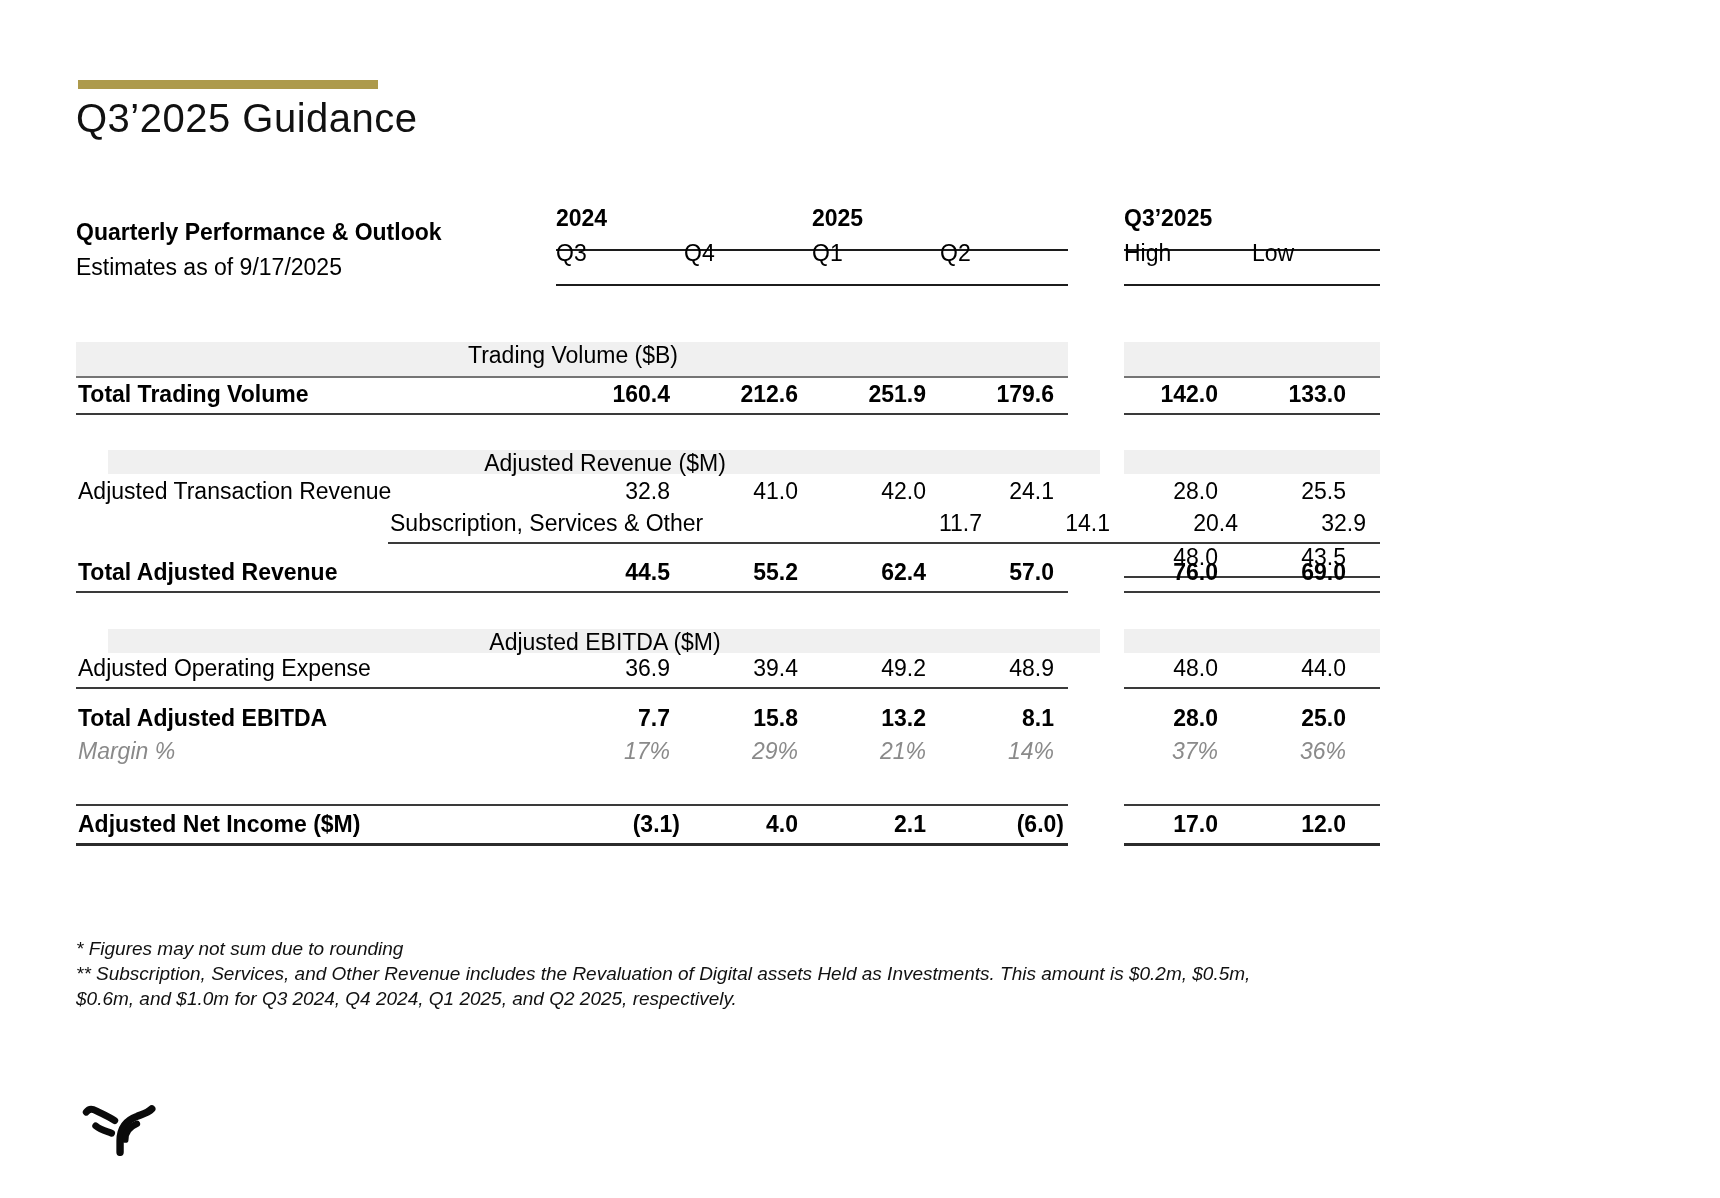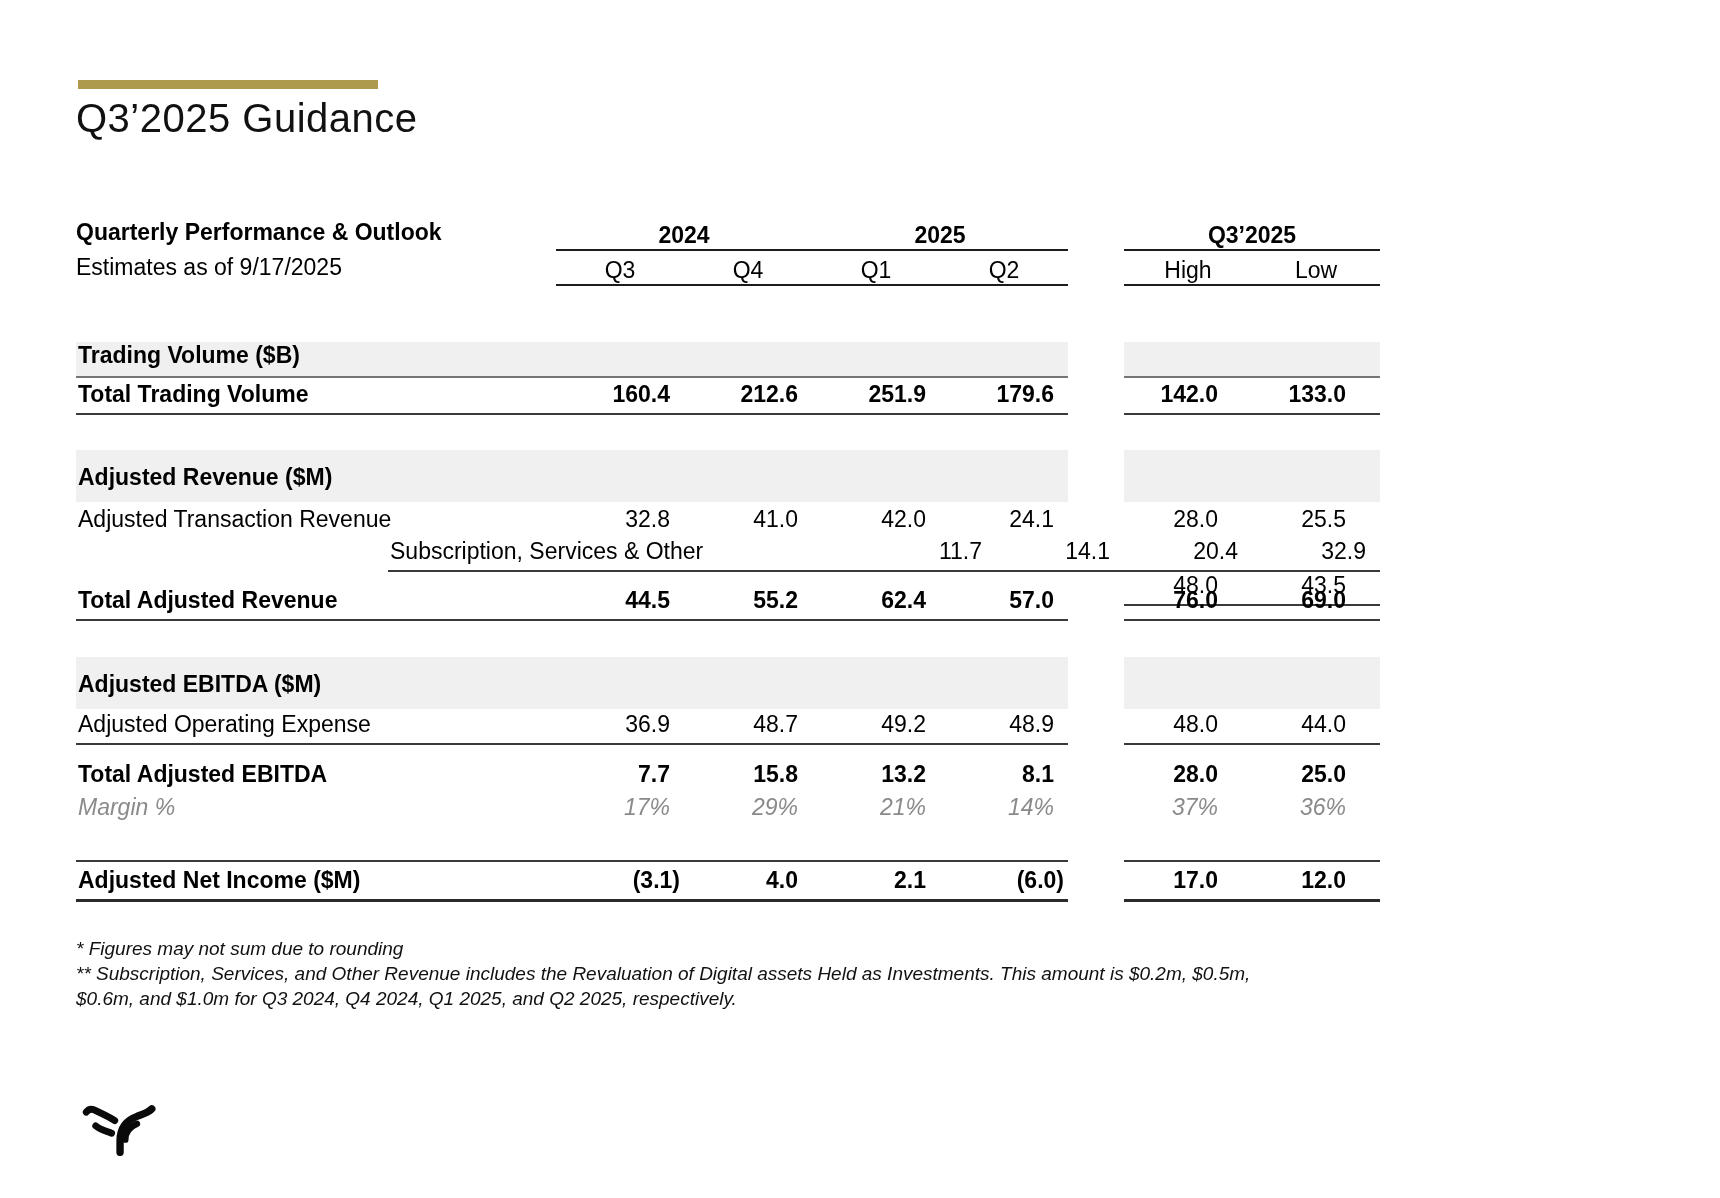--- a/index.html
+++ b/index.html
@@ -18,45 +18,45 @@
   .row, .hrow { display: flex; align-items: flex-end; }
 
   .bmain  { width: 992px; display: grid; grid-template-columns: 480px repeat(4, 128px); align-items: end; height: 100%; }
   .bguide { width: 256px; display: grid; grid-template-columns: repeat(2, 128px); align-items: end; height: 100%; }
   .gapcol { width: 56px; height: 100%; }
 
   .hlabel { width: 480px; height: 100%; display: flex; align-items: flex-end; padding-bottom: 5px; }
   .hvals  { width: 512px; height: 100%; display: flex; align-items: flex-end; }
   .hguide { width: 256px; height: 100%; display: flex; align-items: flex-end; }
   .bline  { border-bottom: 2px solid #1c1c1c; }
-  .hcell  { text-align: center; padding-bottom: 0; }
+  .hcell  { padding-bottom: 17px; }
   .hc256  { width: 256px; } .hc128 { width: 128px; }
 
   .h-r1 { height: 33px; } .h-r2 { height: 35px; }
   .note-row { height: 32px; display: flex; align-items: flex-end; font-style: italic; font-size: 18px; color: #111; }
 
   .lbl { text-align: left; padding: 0 0 5px 2px; white-space: nowrap; }
   .val { text-align: right; padding: 0 14px 5px 0; }
   .bguide .val { padding-right: 34px; }
   .neg { margin-right: -10px; }
 
   .band { }
   .band .bmain, .band .bguide { background: #f0f0f0; }
-  .band .slabel { grid-column: 1 / span 5; padding: 0 0 11px 2px; font-weight: 700; }
+  .band .slabel { grid-column: 1 / span 5; padding: 0 0 11px 2px; font-weight: 400; text-align: center; }
   .band.u .bmain, .band.u .bguide { border-bottom: 2px solid #757575; }
 
   .u .bmain, .u .bguide { border-bottom: 2px solid #3a3a3a; }
   .topline .bmain, .topline .bguide { border-top: 2px solid #3a3a3a; }
   .u2 .bmain, .u2 .bguide { border-bottom: 3px solid #2b2b2b; }
 
   .bold { font-weight: 700; }
   .muted-row { color: #8a8a8a; font-style: italic; }
 
   .rh-band  { height: 36px; }
-  .rh-band2 { height: 52px; }
+  .rh-band2 { height: 24px; margin-left: 32px; }
   .rh-row   { height: 36px; }
   .rh-row35 { height: 35px; flex-direction: column; }
   .rh-trow  { height: 37px; }
   .rh-trow36{ height: 48px; }
   .rh-marg  { height: 33px; }
   .rh-net   { height: 42px; }
 
   .sp56 { height: 56px; } .sp35 { height: 35px; } .sp36 { height: 36px; } .sp34 { height: 34px; }
 
   .footnotes {
@@ -190,21 +190,21 @@
         <div class="slabel">Adjusted EBITDA ($M)</div>
       </div>
     <div class="gapcol"></div>
     <div class="bguide"></div>
   </div>
 
   <div class="row u rh-row">
     <div class="bmain">
       <div class="lbl">Adjusted Operating Expense</div>
       <div class="val">36.9</div>
-      <div class="val">48.7</div>
+      <div class="val">39.4</div>
       <div class="val">49.2</div>
       <div class="val">48.9</div>
     </div>
     <div class="gapcol"></div>
     <div class="bguide">
       <div class="val">48.0</div>
       <div class="val">44.0</div>
     </div>
   </div>
 

